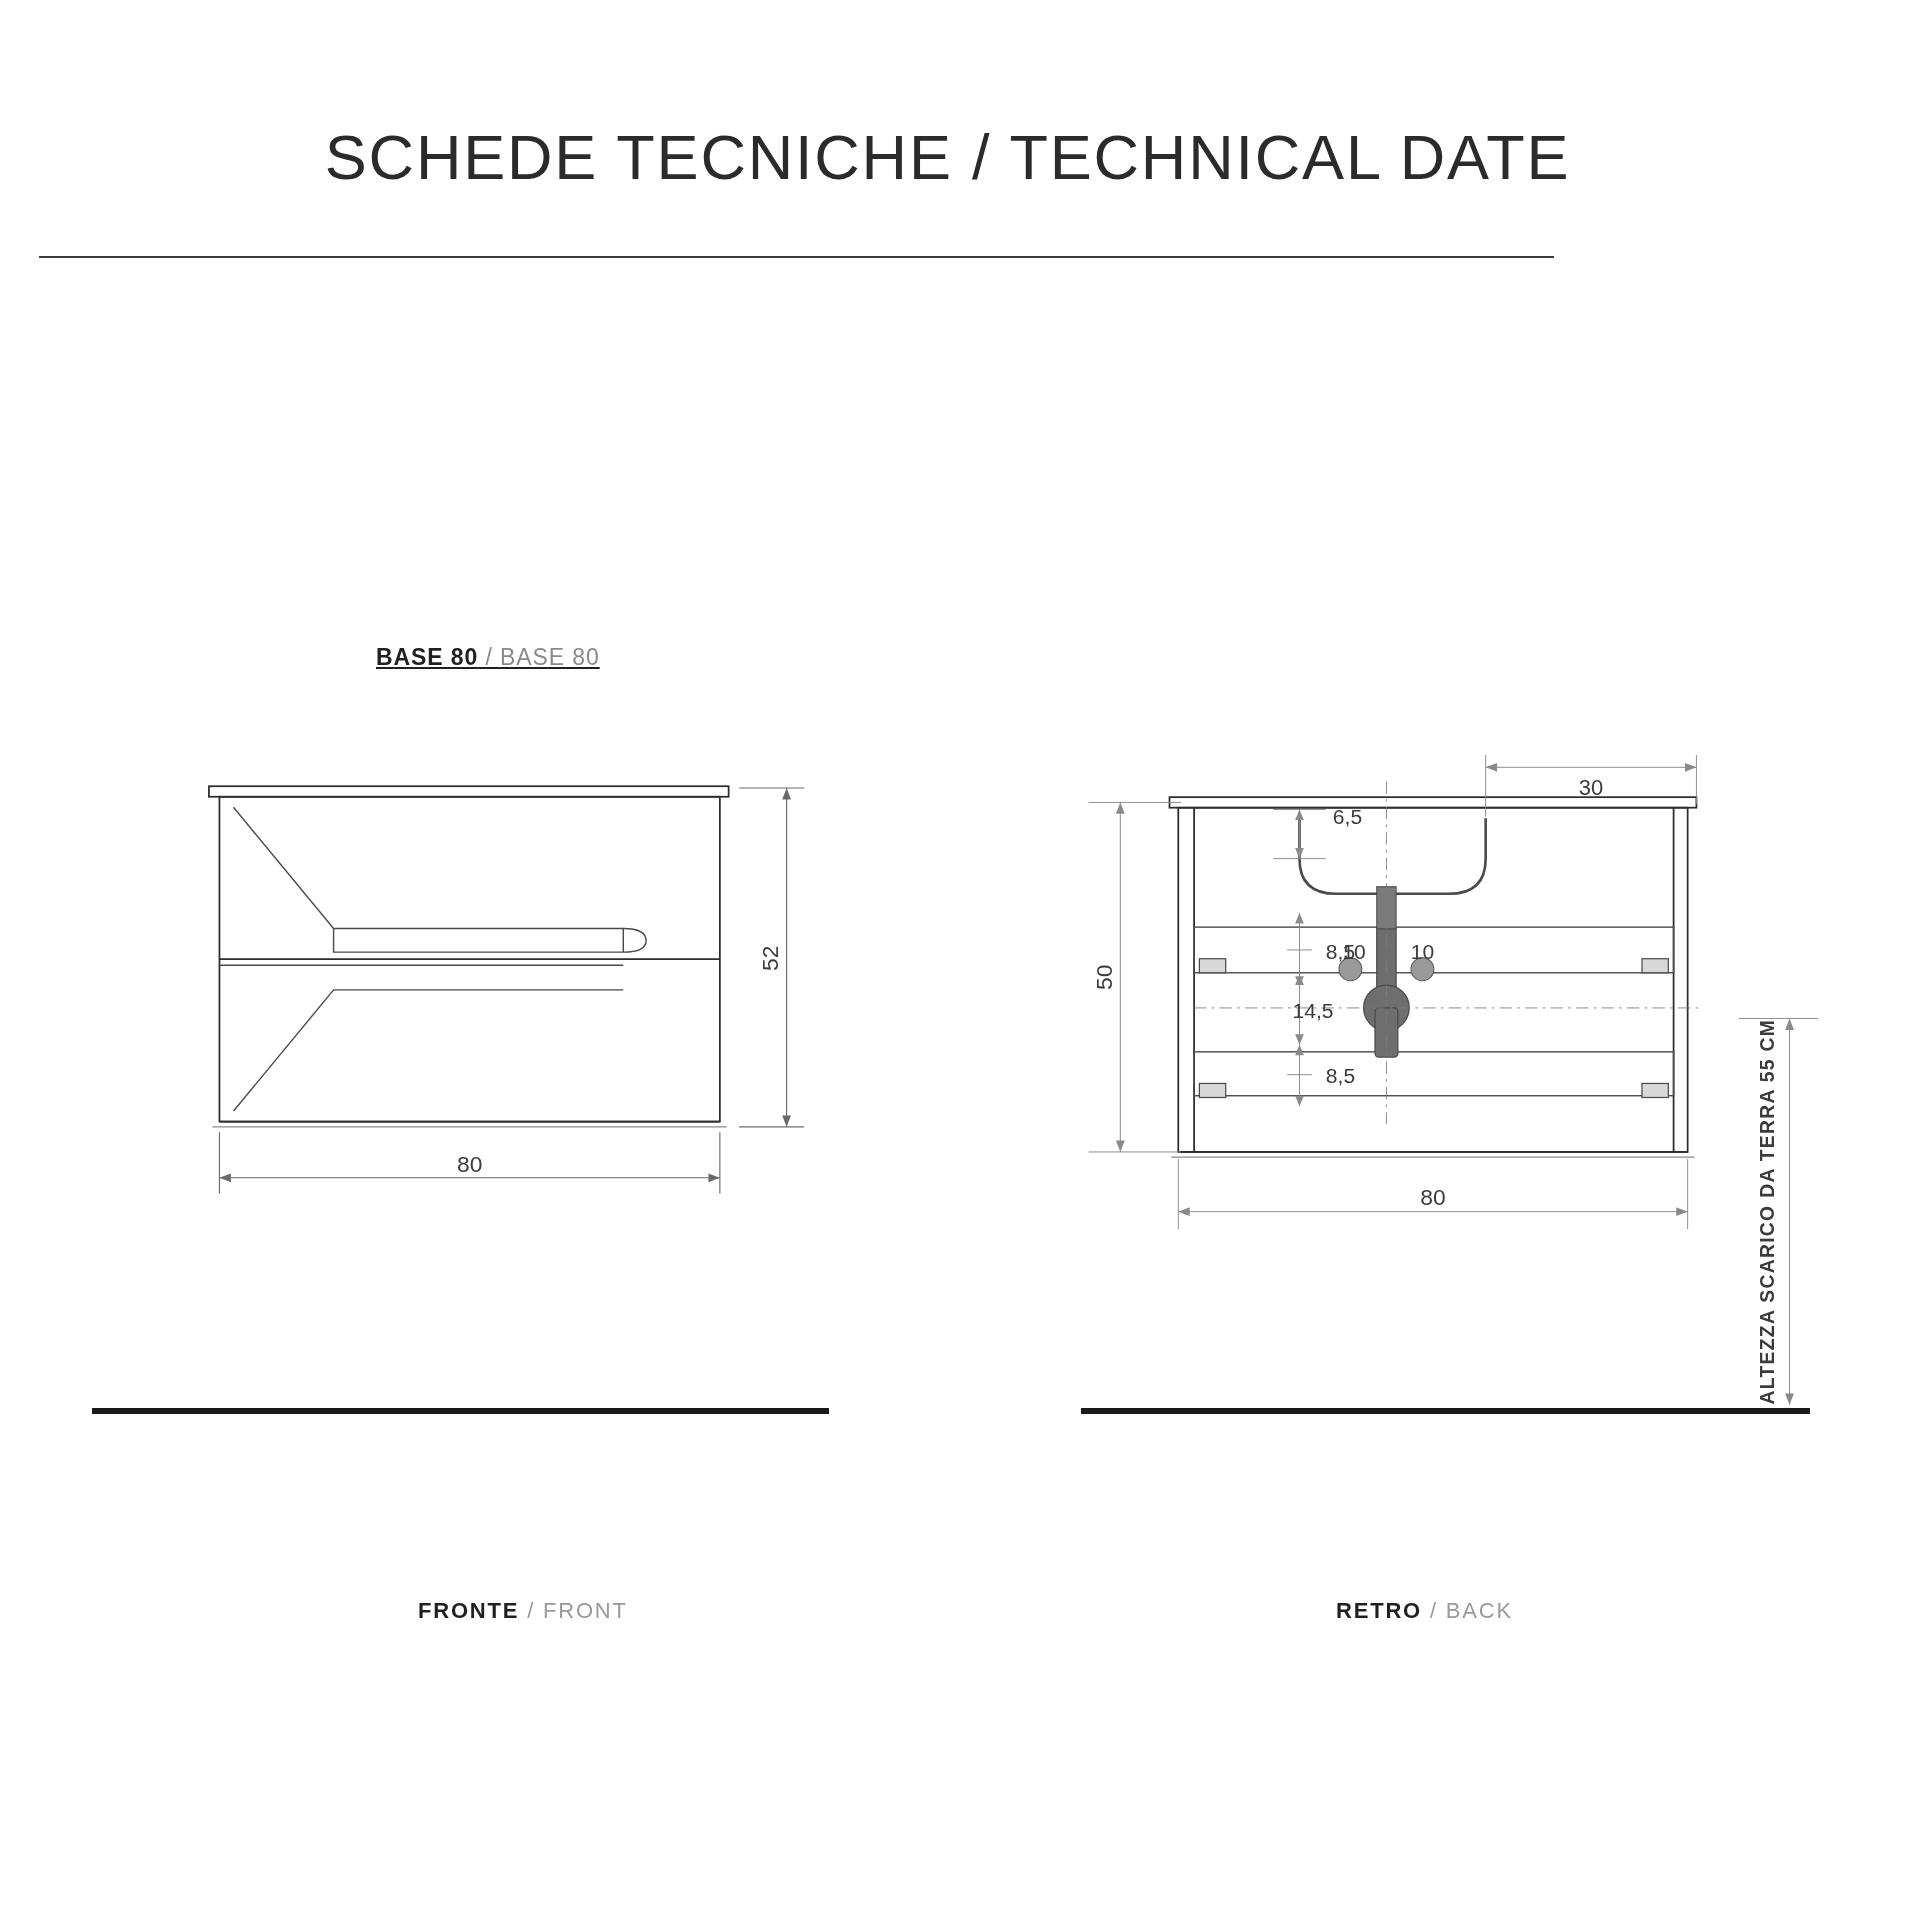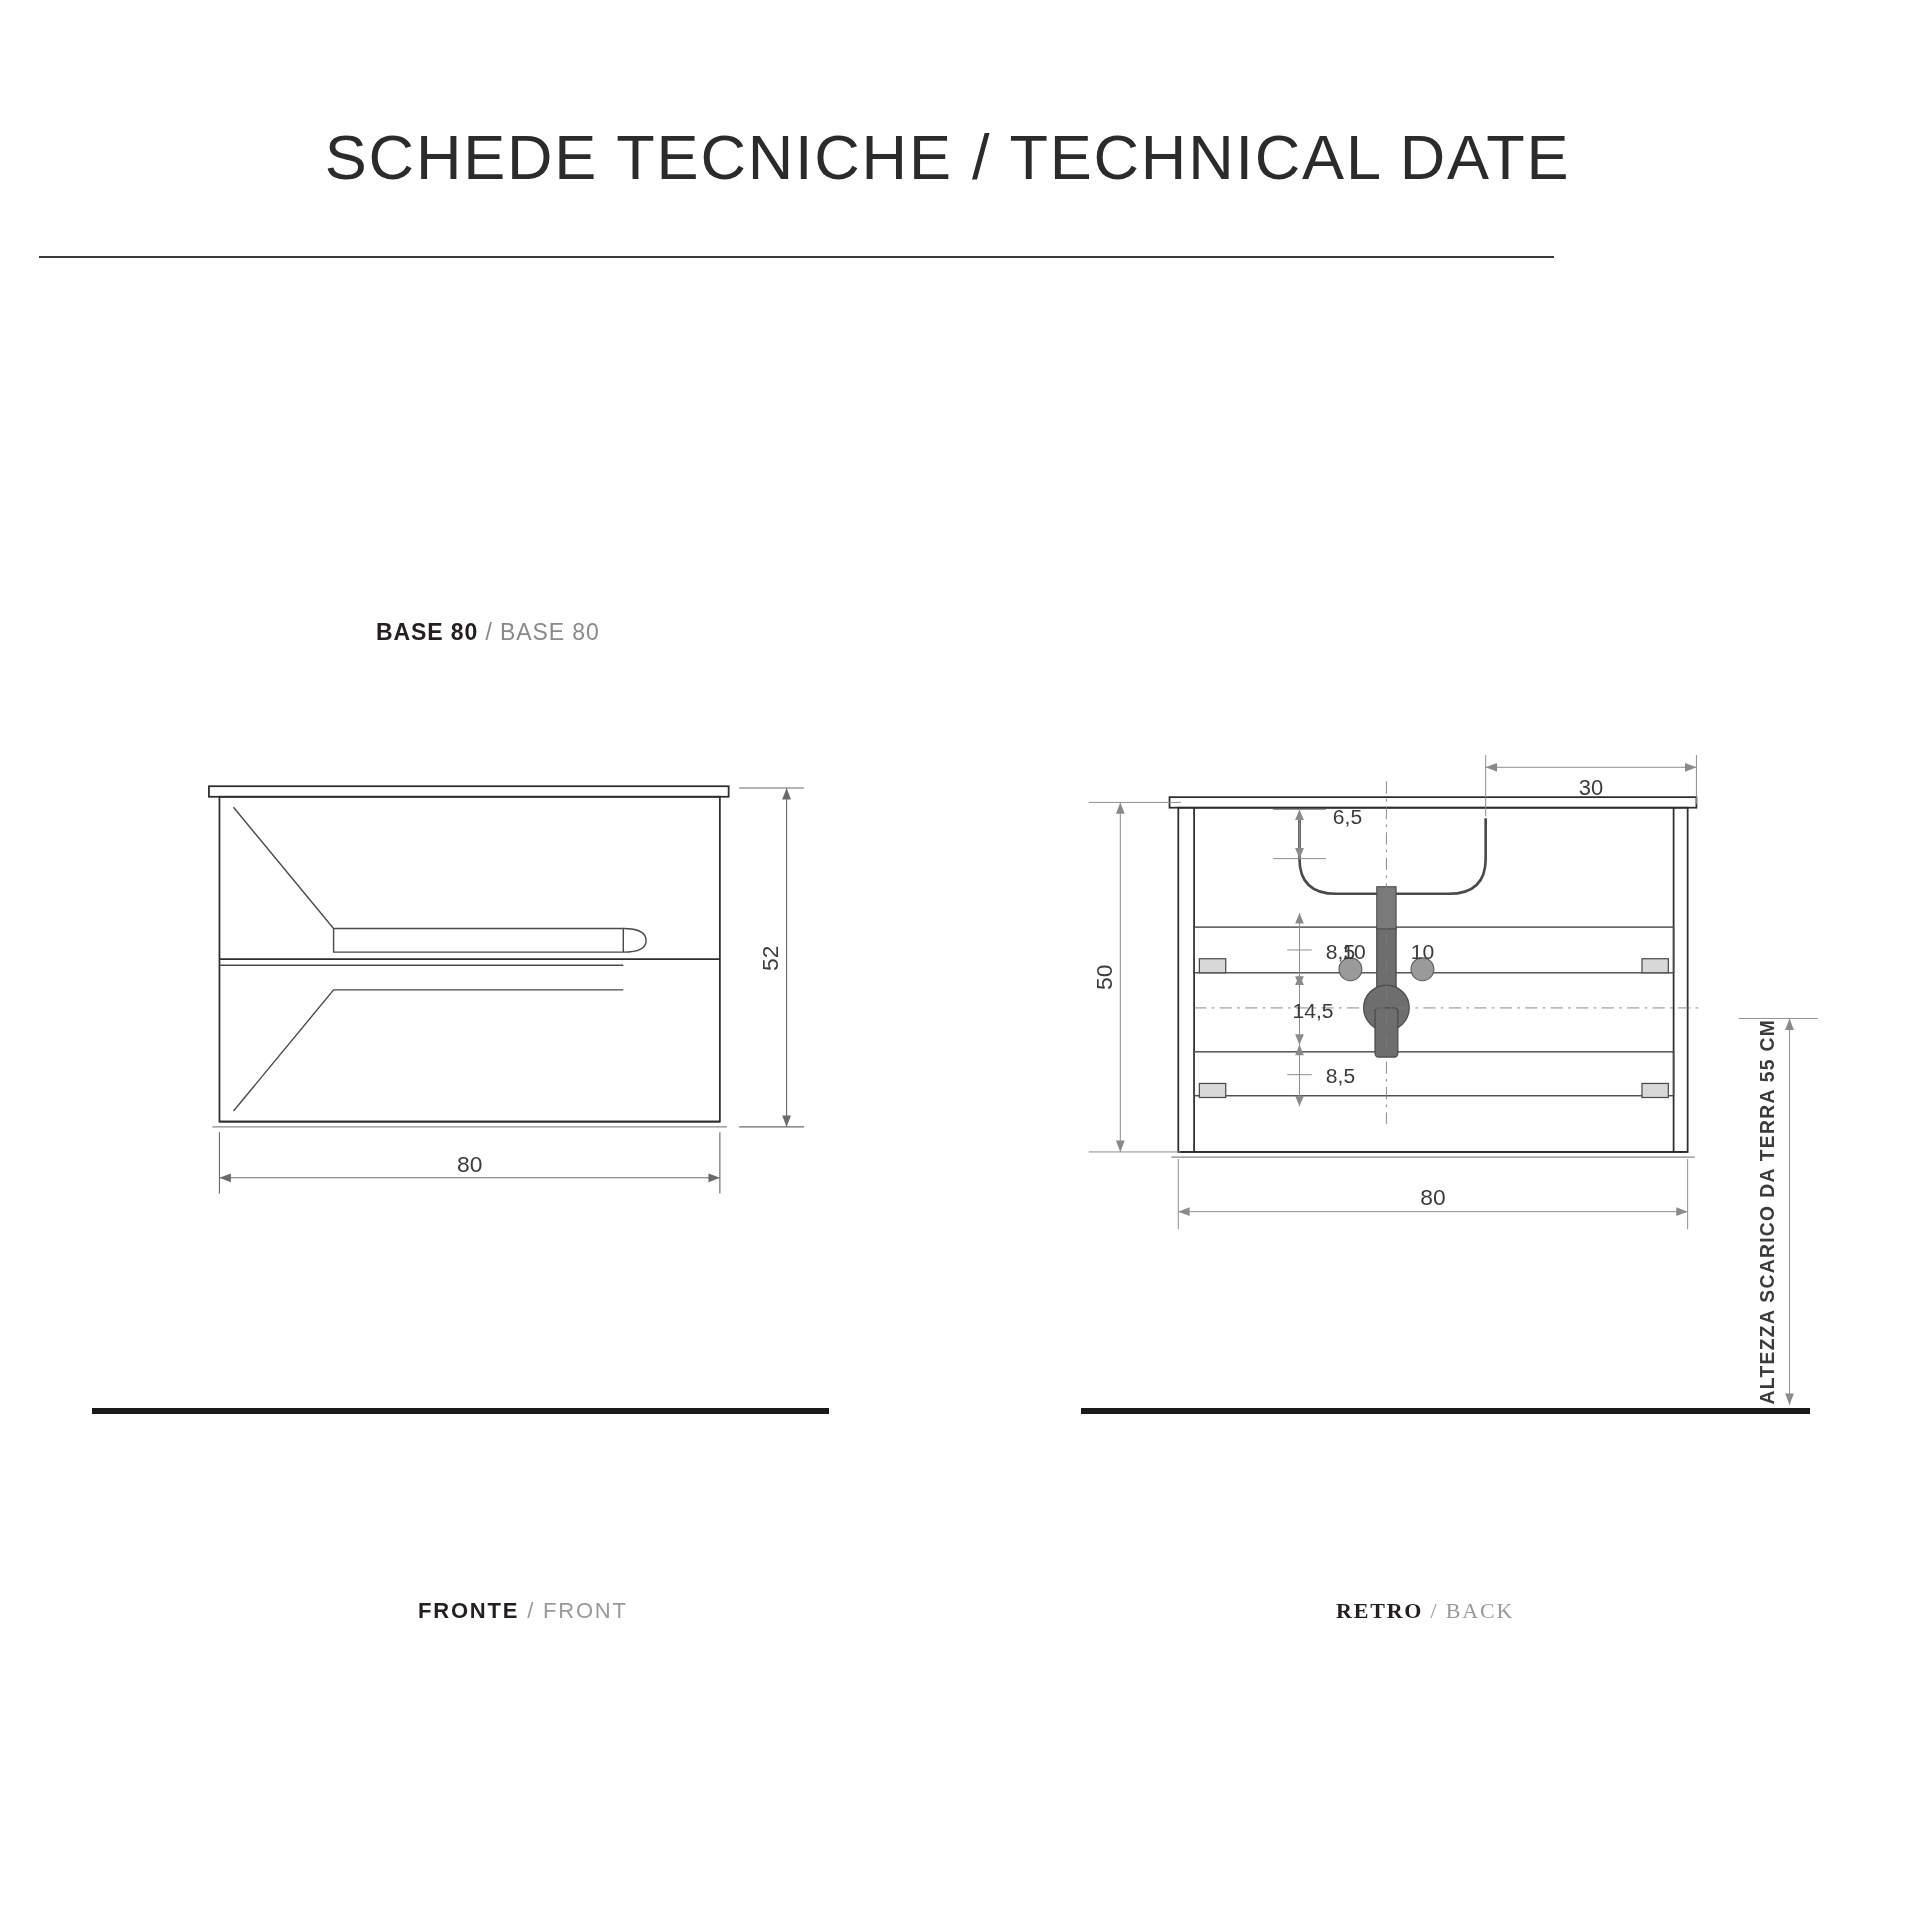--- a/index.html
+++ b/index.html
@@ -38,25 +38,26 @@
     top: 256px;
     left: 39px;
     width: 1515px;
     height: 1.8px;
     background: #3a3a3a;
   }
 
   
   .model-label {
     position: absolute;
-    top: 619px;
+    top: 644px;
     left: 376px;
     font-size: 23px;
     letter-spacing: 0.9px;
     white-space: nowrap;
+    text-decoration: underline;
   }
   .model-label .bold {
     font-weight: 700;
     color: #231f20;
   }
   .model-label .light {
     font-weight: 400;
     color: #8a8a8a;
   }
 
@@ -90,21 +91,21 @@
   .view-caption {
     position: absolute;
     font-size: 22px;
     letter-spacing: 1.8px;
     white-space: nowrap;
     margin-left: 26px;
   }
   .view-caption .bold { font-weight: 700; color: #231f20; }
   .view-caption .light { font-weight: 400; color: #9a9a9a; }
   #caption-front { top: 1598px; left: 392px; }
-  #caption-back  { top: 1598px; left: 1310px; font-family: Liberation Serif, serif; }
+  #caption-back  { top: 1598px; left: 1310px; }
 
   svg { display: block; overflow: visible; }
   text {
     font-family: "Liberation Sans", sans-serif;
     fill: #3b3b3b;
   }
 </style>
 </head>
 <body>
 

